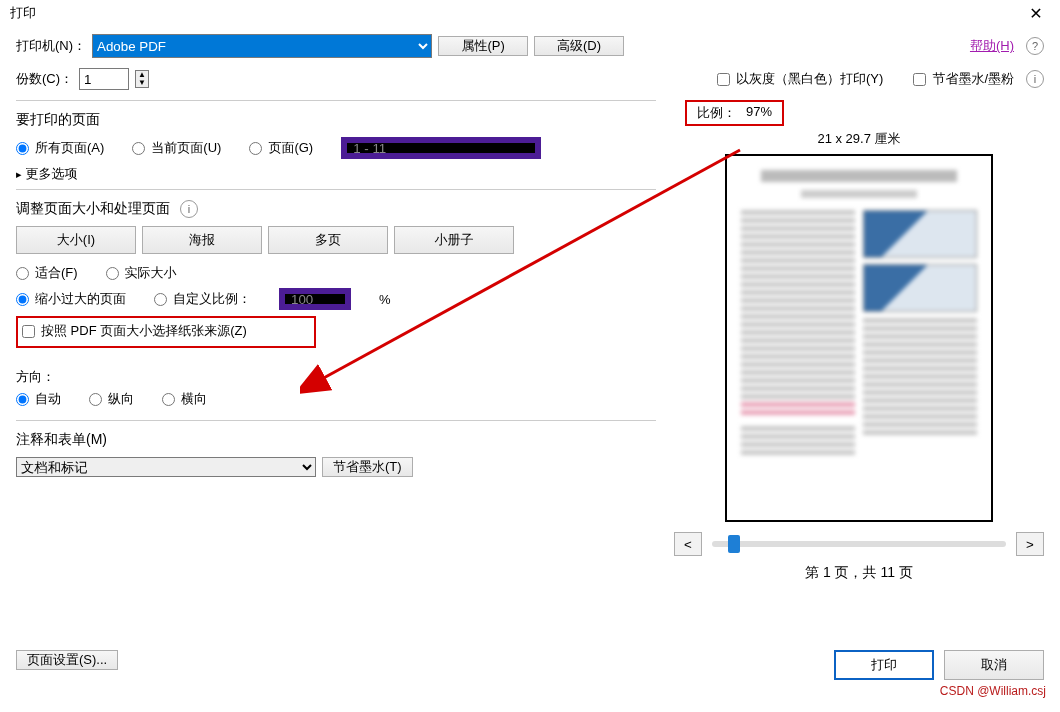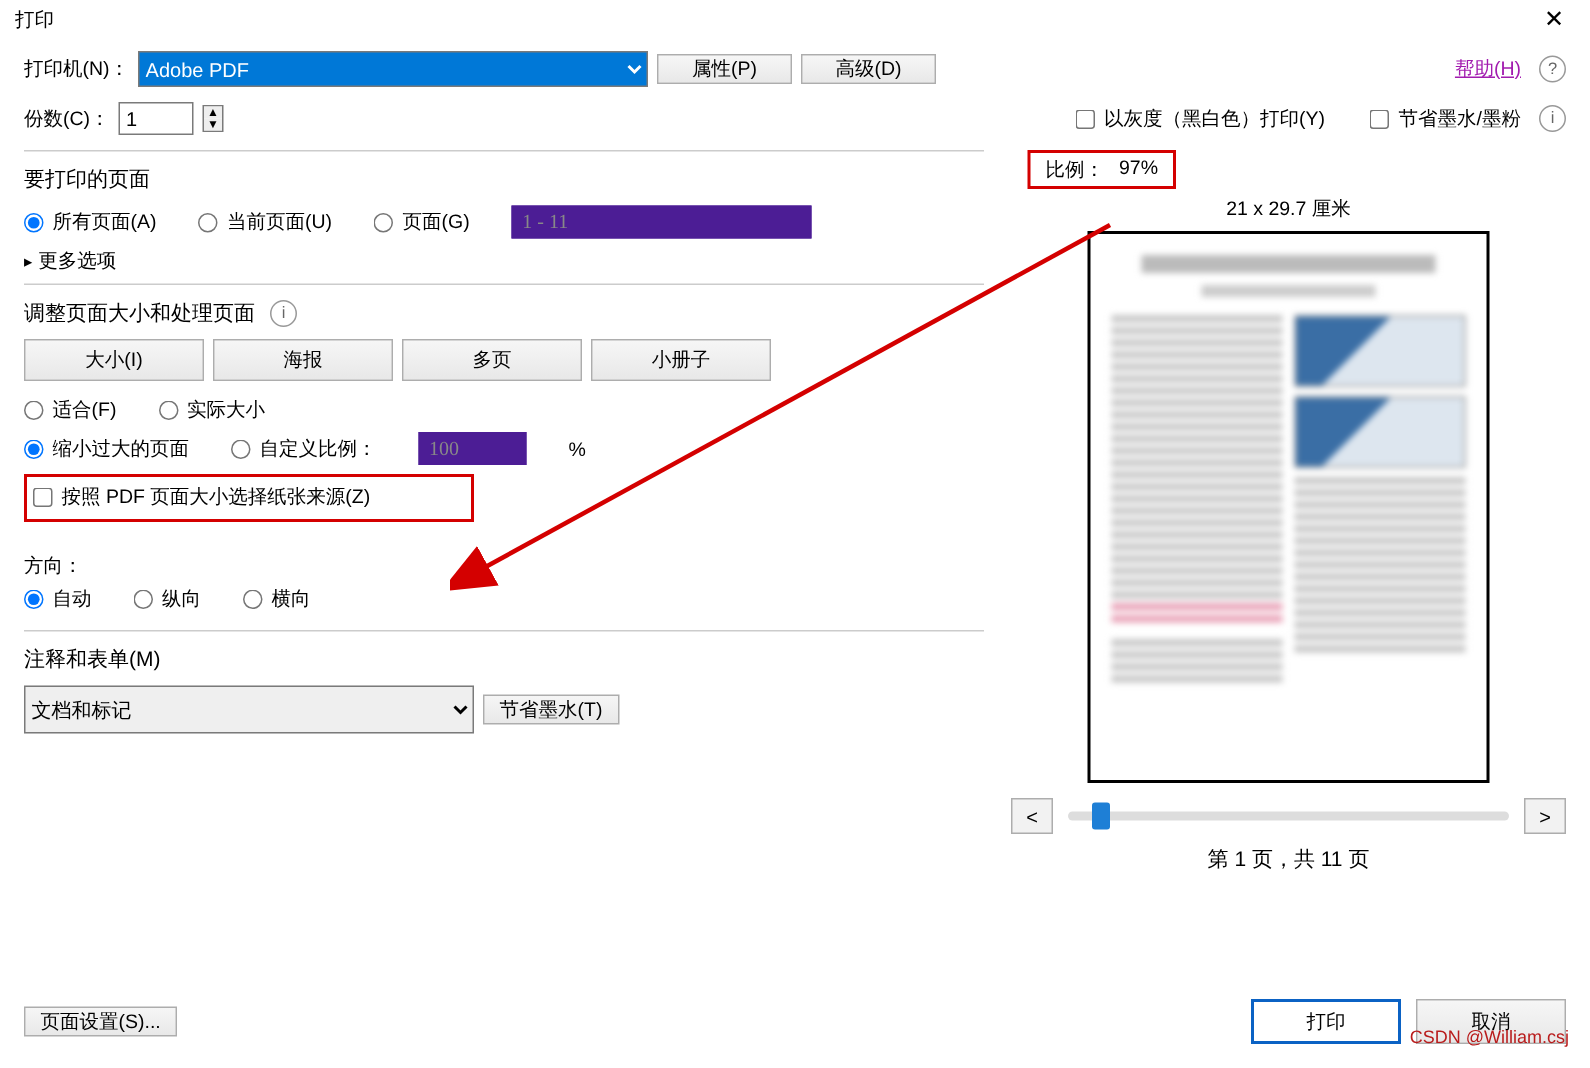--- a/index.html
+++ b/index.html
@@ -41,21 +41,21 @@
   .help-link { color:#a21caf; text-decoration:underline; margin-left:auto; }
   .help-icon { width:18px;height:18px;border:1px solid #999;border-radius:50%;display:inline-flex;align-items:center;justify-content:center;font-size:11px;color:#666;margin-left:6px; }
   .columns { display:flex; gap:10px; }
   .left-col { width:640px; }
   .right-col { flex:1; padding-left:8px; position:relative; }
   .section { border-top:1px solid #ccc; padding:10px 0 6px 0; }
   .section-title { font-size:14px; margin-bottom:8px; display:flex; align-items:center; gap:4px; }
   .radio-row { display:flex; align-items:center; gap:28px; margin-bottom:6px; }
   .radio-item { display:flex; align-items:center; gap:4px; }
   input[type="radio"], input[type="checkbox"] { margin:0 2px 0 0; }
-  .txtfield { height:22px; border:1px solid #4c1d95; background:#4c1d95; padding:0 6px; color:#888;font-family:Liberation Serif, serif; }
+  .txtfield { height:22px; border:6px solid #4c1d95; background:#000000; padding:0 6px; color:#888; }
   .more-opt::before { content:"▸"; margin-right:4px; font-size:11px; }
   .tab-btns { display:flex; gap:6px; margin:6px 0 10px 0; }
   .tab-btns .btn { min-width:120px; height:28px; }
   .red-box { border:2px solid #d40000; }
   .red-box-1 { padding:4px 6px 6px 4px; margin-top:6px; width:300px; }
   .scale-box { position:absolute; top:0; right:260px; padding:2px 10px; display:flex; gap:10px; }
   .scale-box.red { border:2px solid #d40000; }
   .preview-area { text-align:center; }
   .page-dim { margin:4px 0 6px 0; font-size:13px; }
   .preview-box { width:268px; height:368px; border:2px solid #000; margin:0 auto; background:#fff; position:relative; overflow:hidden; }
@@ -65,25 +65,25 @@
   .pc-cols { display:flex; gap:8px; height:280px; }
   .pc-col { flex:1; }
   .pc-line { height:5px; background:#c8c8c8; margin-bottom:3px; }
   .pc-line.pink { background:#e9a3b8; }
   .pc-chart { width:100%; height:48px; background:linear-gradient(135deg,#3a6ea5 0%,#3a6ea5 40%,#dde6ef 40%,#dde6ef 100%); margin-bottom:6px; border:1px solid #888; }
   .nav-row { display:flex; align-items:center; justify-content:space-between; margin-top:10px; }
   .nav-btn { width:28px; height:24px; border:1px solid #adadad; background:#f2f2f2; cursor:pointer; }
   .slider { flex:1; margin:0 10px; position:relative; height:6px; background:#ddd; border-radius:3px; }
   .slider-thumb { position:absolute; left:16px; top:-6px; width:12px; height:18px; background:#1e7fd6; border-radius:2px; }
   .page-info { text-align:center; margin-top:8px; font-size:14px; }
-  .footer { position:absolute; bottom:16px; left:16px; right:16px; display:flex; align-items:center; }
+  .footer { position:absolute; bottom:32px; left:16px; right:16px; display:flex; }
   .footer .right-btns { margin-left:auto; display:flex; gap:10px; }
   .btn.primary { border:2px solid #0b62c4; color:#000; background:#fff; min-width:100px; height:30px; }
   .btn.default { min-width:100px; height:30px; }
-  .select-comments { width:300px; height:32px; border:1px solid #7a7a7a; }
+  .select-comments { width:300px; height:20px; border:1px solid #7a7a7a; }
   svg.arrow { position:absolute; pointer-events:none; }
   .watermark { position:absolute; right:14px; bottom:14px; color:#b91c1c; font-size:12px; }
 </style>
 </head>
 <body>
 
 <div class="titlebar">
   <span>打印</span>
   <span class="close">✕</span>
 </div>

